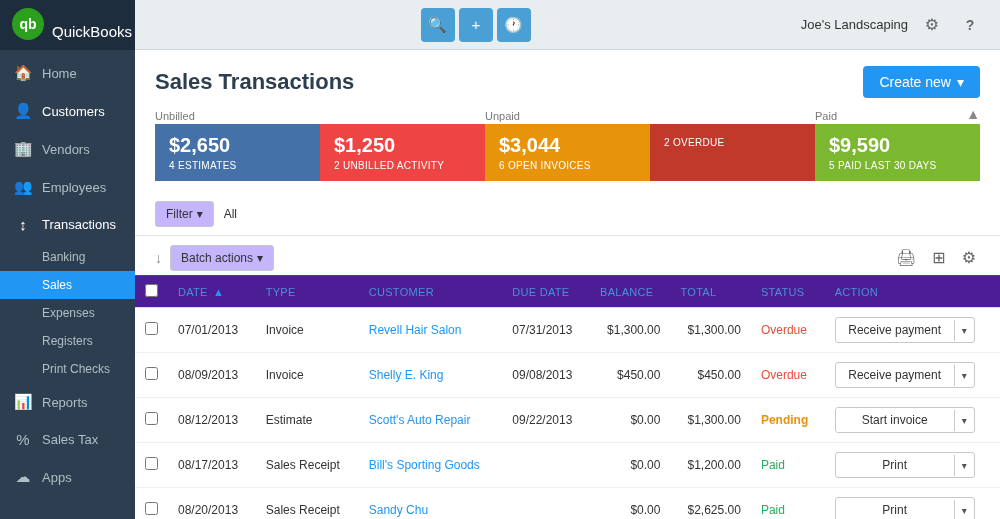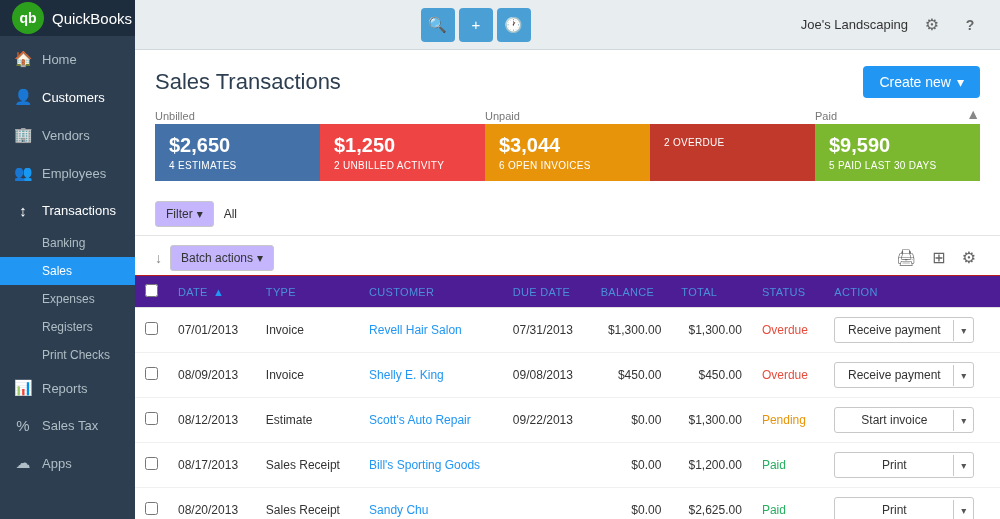--- a/index.html
+++ b/index.html
@@ -11,23 +11,23 @@
       background: #2d3e50;
       display: flex;
       flex-direction: column;
       flex-shrink: 0;
       height: 100%;
     }
     .sidebar-header {
       background: #1e2d3d;
       padding: 10px 12px;
       display: flex;
-      align-items: center;
+      align-items: flex-end;
       gap: 8px;
-      height: 36px;
+      height: 50px;
     }
     .qb-logo {
       width: 32px; height: 32px;
       background: #2ca01c;
       border-radius: 50%;
       display: flex; align-items: center; justify-content: center;
       color: white; font-weight: bold; font-size: 14px;
       flex-shrink: 0;
     }
     .sidebar-brand {
@@ -102,21 +102,21 @@
       flex: 1;
       background: white;
       overflow-y: auto;
       padding: 0;
     }
     .content-header {
       display: flex; align-items: center; justify-content: space-between;
       padding: 16px 20px 12px;
     }
     .page-title {
-      font-size: 22px; font-weight: normal; color: #2d3e50;
+      font-size: 22px; font-weight: bold; color: #2d3e50;
     }
     .create-new-btn {
       background: #2196f3;
       color: white; border: none;
       border-radius: 4px;
       padding: 8px 16px;
       font-size: 14px; cursor: pointer;
       display: flex; align-items: center; gap: 6px;
     }
 
@@ -191,21 +191,21 @@
     .transactions-table th .sort-arrow { color: #2196f3; margin-left: 2px; }
     .transactions-table td {
       padding: 9px 10px;
       border-bottom: 1px solid #f0f0f0;
       font-size: 12px;
       color: #333;
     }
     .checkbox-col { width: 28px; }
     .checkbox-col input[type="checkbox"] { cursor: pointer; }
     .status-overdue { color: #e74c3c; font-weight: 500; }
-    .status-pending { color: #e8940a; font-weight: 400; }
+    .status-pending { color: #e8940a; font-weight: 700; }
     .status-paid { color: #27ae60; font-weight: 500; }
     .action-dropdown {
       display: flex; align-items: center;
       border: 1px solid #c8c8c8; border-radius: 3px;
       background: white; overflow: hidden;
       width: 140px;
     }
     .action-dropdown-text {
       flex: 1; padding: 5px 8px;
       font-size: 12px; color: #333;

